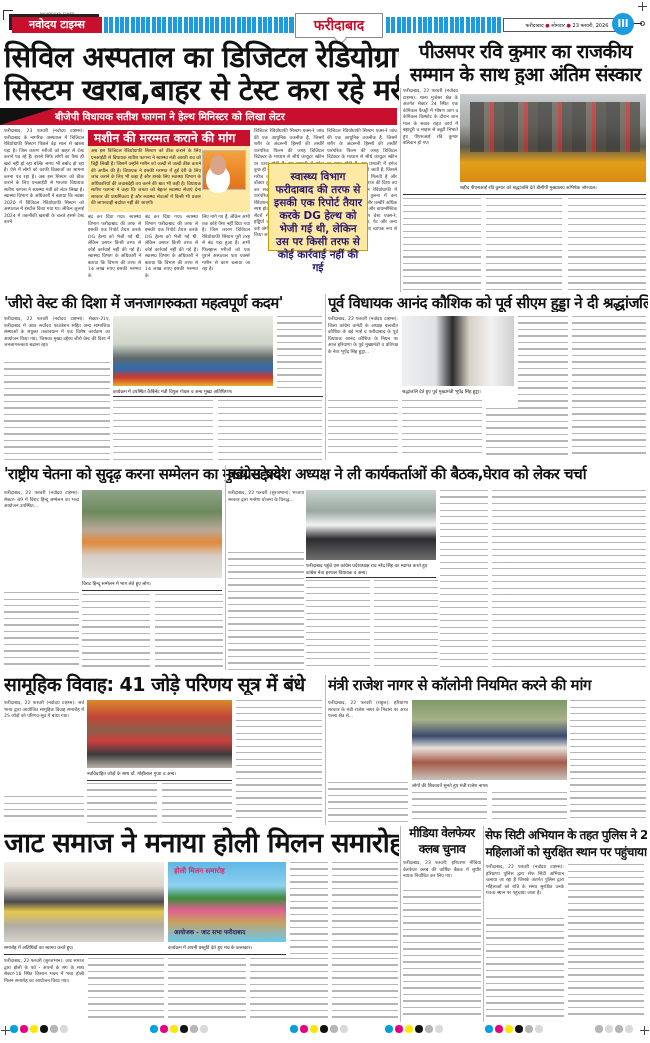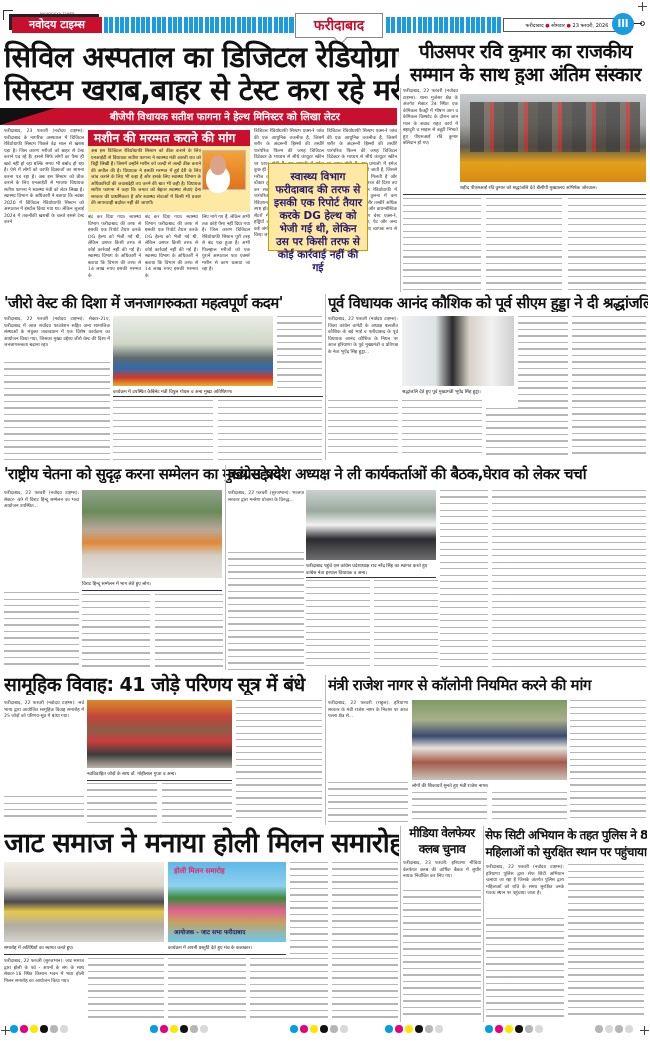--- a/index.html
+++ b/index.html
@@ -22,21 +22,21 @@
 
   
   .hl { position: absolute; font-family: "DejaVu Sans", sans-serif; font-weight: bold; color: #111; white-space: nowrap; overflow: hidden; letter-spacing: -0.5px; }
   .hl-xl { font-size: 29px; line-height: 34px; }
   .hl-l { font-size: 19px; line-height: 22px; }
   .hl-m { font-size: 15px; line-height: 18px; }
   .hl-s { font-size: 12px; line-height: 15px; }
 
   .kicker-band { position: absolute; left: 0; top: 108px; width: 397px; height: 17px; background: #c8102e; }
   .kicker-band:before { content: ""; position: absolute; left: 0; top: 0; border-left: 55px solid #111; border-bottom: 17px solid transparent; }
-  .kicker-text { position: absolute; left: 55px; top: 0; width: 340px; color: #fff; font-size: 10px; line-height: 17px; text-align: center; font-weight: bold; white-space: nowrap; }
+  .kicker-text { position: absolute; left: 55px; top: 0; width: 340px; color: #fff; font-size: 10px; line-height: 17px; font-weight: bold; white-space: nowrap; }
 
   
   .col { position: absolute; font-size: 4.6px; line-height: 6.5px; color: #333; text-align: justify; overflow: hidden; }
   .textlines { position: absolute; background: repeating-linear-gradient(180deg, #7a7a7a 0 1.4px, transparent 1.4px 6.5px); opacity: 0.55; }
 
   
   .redbar-title { position: absolute; background: #c8102e; color: #fff; font-weight: bold; font-size: 12px; line-height: 16px; padding-left: 6px; white-space: nowrap; overflow: hidden; }
   .yellow-box { position: absolute; background: #fde9a4; }
   .quote-box { position: absolute; background: #fde9a4; border: 1px solid #c79a00; color: #2a1a6b; font-weight: bold; font-size: 10.5px; line-height: 13px; text-align: center; padding: 6px 4px; }
   .avatar { position: absolute; background: linear-gradient(#f4a23c, #e2731a); border: 1px solid #bbb; }
@@ -204,21 +204,21 @@
 </section>
 
 <section>
   <h3 class="hl hl-s" style="left:402px; top:826px; width:80px; text-align:center;">मीडिया वेलफेयर</h3>
   <h3 class="hl hl-s" style="left:402px; top:842px; width:80px; text-align:center;">क्लब चुनाव</h3>
   <div class="col" style="left:403px; top:860px; width:78px; height:28px;">फरीदाबाद, 23 फरवरी: हरियाणा मीडिया वेलफेयर क्लब की वार्षिक बैठक में सुधीर नायक निर्वाचित कर लिए गए।</div>
   <div class="textlines" style="left:403px; top:890px; width:78px; height:130px;"></div>
 </section>
 
 <section>
-  <h3 class="hl hl-s" style="left:485px; top:828px; width:162px; text-align:center;">सेफ सिटी अभियान के तहत पुलिस ने 8</h3>
+  <h3 class="hl hl-s" style="left:485px; top:828px; width:162px; text-align:center;">सेफ सिटी अभियान के तहत पुलिस ने 2</h3>
   <h3 class="hl hl-s" style="left:485px; top:845px; width:162px; text-align:center;">महिलाओं को सुरक्षित स्थान पर पहुंचाया</h3>
   <div class="col" style="left:486px; top:864px; width:78px; height:52px;">फरीदाबाद, 22 फरवरी (नवोदय टाइम्स): हरियाणा पुलिस द्वारा सेफ सिटी अभियान चलाया जा रहा है जिसके अंतर्गत पुलिस द्वारा महिलाओं को रात्रि के समय सुरक्षित उनके गंतव्य स्थान पर पहुंचाया जाता है।</div>
   <div class="textlines" style="left:486px; top:918px; width:78px; height:102px;"></div>
   <div class="textlines" style="left:568px; top:864px; width:76px; height:156px;"></div>
 </section>
 
 <div class="vr" style="left:400px; top:88px; height:204px;"></div>
 <div class="vr" style="left:325px; top:294px; height:166px;"></div>
 <div class="vr" style="left:225px; top:465px; height:205px;"></div>
 <div class="vr" style="left:325px; top:675px; height:150px;"></div>

